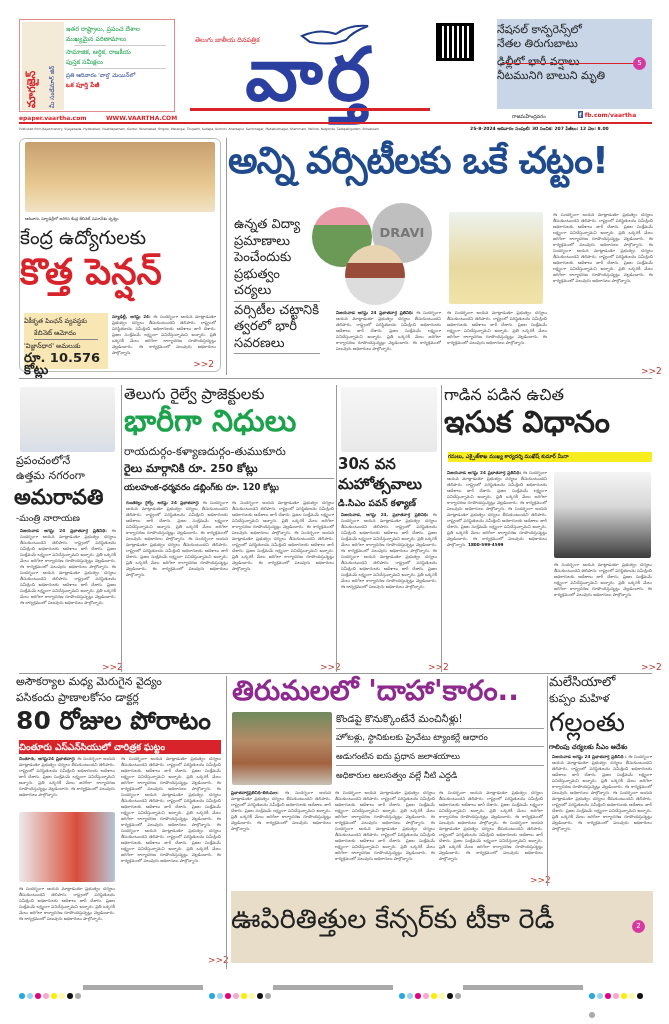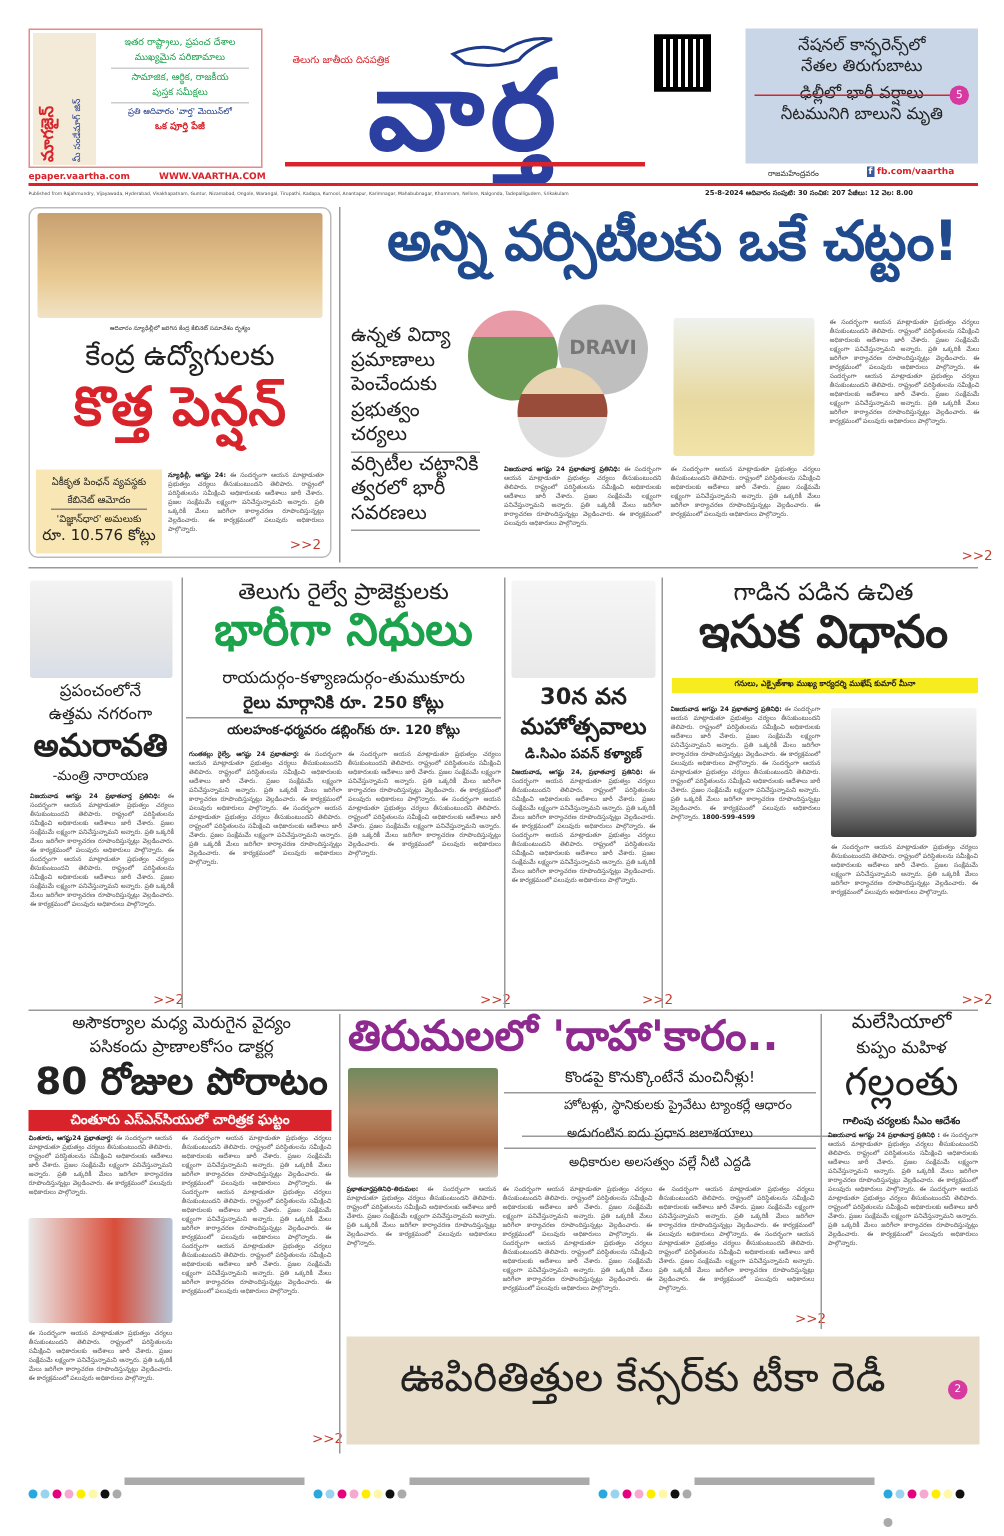--- a/index.html
+++ b/index.html
@@ -1,20 +1,20 @@
 <!DOCTYPE html>
 <html><head>
 <meta charset="utf-8">
 <style>
 *{box-sizing:border-box;margin:0;padding:0}
 body{width:669px;height:1024px;background:#fff;font-family:"DejaVu Sans",sans-serif;position:relative;overflow:hidden;color:#222}
 .abs{position:absolute}
 .box{border:1px solid #bbb;border-radius:6px}
 .red{color:#d8232a}.blue{color:#1e3a8a}.green{color:#1aa34a}.purple{color:#8b2a8f}
-.t{line-height:1.15;text-align:center}
+.t{line-height:1.15;text-align:left}
 .body-text{font-size:4.2px;line-height:6px;color:#555;text-align:justify;overflow:hidden}
 .body-text b{color:#222}
 .more{color:#c0392b;font-size:9px;float:right}
 .vline{position:absolute;width:1px;background:#999}
 .hline{position:absolute;height:1px;background:#999}
 .photo{position:absolute;background:linear-gradient(135deg,#c9b7a0,#8d7660);border-radius:2px}
 .dots span{display:inline-block;width:6px;height:6px;border-radius:50%;margin-right:2px}
 </style>
 </head>
 <body>
@@ -70,21 +70,21 @@
 
 <div class="abs box" style="left:19px;top:138px;width:202px;height:234px">
   <div class="photo" style="left:5px;top:3px;width:190px;height:70px;background:linear-gradient(180deg,#c8a070 0%,#e8c890 60%,#f1e3c5 100%)"></div>
   <div class="abs t" style="left:5px;top:78px;width:190px;font-size:4px;color:#333">ఆదివారం న్యూఢిల్లీలో జరిగిన కేంద్ర కేబినెట్ సమావేశం దృశ్యం</div>
   <div class="abs t red" style="left:0;top:112px;width:200px;font-size:36px;font-weight:bold">కొత్త పెన్షన్</div>
   <div class="abs t" style="left:0;top:88px;width:200px;font-size:19px">కేంద్ర ఉద్యోగులకు</div>
   <div class="abs t" style="left:4px;top:174px;width:84px;height:56px;background:#f8e7b5;font-size:6.5px;line-height:12px;padding-top:2px">
     <div>ఏకీకృత పింఛన్ వ్యవస్థకు</div>
     <div style="border-bottom:1px solid #888;margin:0 10px">కేబినెట్ ఆమోదం</div>
     <div>'విజ్ఞాన్‌ధార' అమలుకు</div>
-    <div style="font-weight:normal;font-size:10px">రూ. 10.576 కోట్లు</div>
+    <div style="font-weight:bold;font-size:13px">రూ. 10.576 కోట్లు</div>
   </div>
   <div class="abs body-text" style="left:92px;top:175px;width:104px;height:55px"><b>న్యూఢిల్లీ, ఆగష్టు 24:</b> <span>ఈ సందర్భంగా ఆయన మాట్లాడుతూ ప్రభుత్వం చర్యలు తీసుకుంటుందని తెలిపారు. రాష్ట్రంలో పరిస్థితులను సమీక్షించి అధికారులకు ఆదేశాలు జారీ చేశారు. ప్రజల సంక్షేమమే లక్ష్యంగా పనిచేస్తున్నామని అన్నారు. ప్రతి ఒక్కరికీ మేలు జరిగేలా కార్యాచరణ రూపొందిస్తున్నట్లు వెల్లడించారు. ఈ కార్యక్రమంలో పలువురు అధికారులు పాల్గొన్నారు.</span></div>
   <div class="abs more" style="right:6px;top:220px">&gt;&gt;2</div>
 </div>
 
 <div class="vline" style="left:226px;top:138px;height:237px"></div>
 <div class="abs blue t" style="left:228px;top:140px;width:440px;font-size:37px;font-weight:bold;color:#1f4b8e;white-space:nowrap;letter-spacing:-1px">అన్ని వర్సిటీలకు ఒకే చట్టం!</div>
 <div class="abs" style="left:234px;top:216px;width:86px;font-size:13px;line-height:16.5px">
   <div style="border-bottom:1px solid #999;padding-bottom:2px">ఉన్నత విద్యా ప్రమాణాలు పెంచేందుకు ప్రభుత్వం చర్యలు</div>
   <div style="border-bottom:1px solid #999;padding-bottom:2px">వర్సిటీల చట్టానికి త్వరలో భారీ సవరణలు</div>
@@ -144,21 +144,21 @@
 <div class="abs body-text" style="left:19px;top:756px;width:96px;height:52px"><b>చింతూరు, ఆగష్టు24 ప్రభాతవార్త:</b> <span>ఈ సందర్భంగా ఆయన మాట్లాడుతూ ప్రభుత్వం చర్యలు తీసుకుంటుందని తెలిపారు. రాష్ట్రంలో పరిస్థితులను సమీక్షించి అధికారులకు ఆదేశాలు జారీ చేశారు. ప్రజల సంక్షేమమే లక్ష్యంగా పనిచేస్తున్నామని అన్నారు. ప్రతి ఒక్కరికీ మేలు జరిగేలా కార్యాచరణ రూపొందిస్తున్నట్లు వెల్లడించారు. ఈ కార్యక్రమంలో పలువురు అధికారులు పాల్గొన్నారు.</span></div>
 <div class="photo" style="left:19px;top:812px;width:96px;height:70px;background:linear-gradient(90deg,#eaeaea 0%,#d94e3a 60%,#b5c4d6 100%)"></div>
 <div class="abs body-text" style="left:19px;top:886px;width:96px;height:80px"><span>ఈ సందర్భంగా ఆయన మాట్లాడుతూ ప్రభుత్వం చర్యలు తీసుకుంటుందని తెలిపారు. రాష్ట్రంలో పరిస్థితులను సమీక్షించి అధికారులకు ఆదేశాలు జారీ చేశారు. ప్రజల సంక్షేమమే లక్ష్యంగా పనిచేస్తున్నామని అన్నారు. ప్రతి ఒక్కరికీ మేలు జరిగేలా కార్యాచరణ రూపొందిస్తున్నట్లు వెల్లడించారు. ఈ కార్యక్రమంలో పలువురు అధికారులు పాల్గొన్నారు.</span></div>
 <div class="abs body-text" style="left:121px;top:756px;width:100px;height:210px"><span>ఈ సందర్భంగా ఆయన మాట్లాడుతూ ప్రభుత్వం చర్యలు తీసుకుంటుందని తెలిపారు. రాష్ట్రంలో పరిస్థితులను సమీక్షించి అధికారులకు ఆదేశాలు జారీ చేశారు. ప్రజల సంక్షేమమే లక్ష్యంగా పనిచేస్తున్నామని అన్నారు. ప్రతి ఒక్కరికీ మేలు జరిగేలా కార్యాచరణ రూపొందిస్తున్నట్లు వెల్లడించారు. ఈ కార్యక్రమంలో పలువురు అధికారులు పాల్గొన్నారు.</span> <span>ఈ సందర్భంగా ఆయన మాట్లాడుతూ ప్రభుత్వం చర్యలు తీసుకుంటుందని తెలిపారు. రాష్ట్రంలో పరిస్థితులను సమీక్షించి అధికారులకు ఆదేశాలు జారీ చేశారు. ప్రజల సంక్షేమమే లక్ష్యంగా పనిచేస్తున్నామని అన్నారు. ప్రతి ఒక్కరికీ మేలు జరిగేలా కార్యాచరణ రూపొందిస్తున్నట్లు వెల్లడించారు. ఈ కార్యక్రమంలో పలువురు అధికారులు పాల్గొన్నారు.</span> <span>ఈ సందర్భంగా ఆయన మాట్లాడుతూ ప్రభుత్వం చర్యలు తీసుకుంటుందని తెలిపారు. రాష్ట్రంలో పరిస్థితులను సమీక్షించి అధికారులకు ఆదేశాలు జారీ చేశారు. ప్రజల సంక్షేమమే లక్ష్యంగా పనిచేస్తున్నామని అన్నారు. ప్రతి ఒక్కరికీ మేలు జరిగేలా కార్యాచరణ రూపొందిస్తున్నట్లు వెల్లడించారు. ఈ కార్యక్రమంలో పలువురు అధికారులు పాల్గొన్నారు.</span></div>
 <div class="abs more" style="left:208px;top:955px">&gt;&gt;2</div>
 
 <div class="vline" style="left:226px;top:676px;height:293px"></div>
 <div class="abs purple" style="left:232px;top:674px;width:312px;font-size:28px;font-weight:bold;white-space:nowrap;color:#8e2a8f">తిరుమలలో 'దాహా'కారం..</div>
 <div class="photo" style="left:232px;top:712px;width:100px;height:73px;background:linear-gradient(180deg,#6f8a5e 0%,#b58a66 40%,#a2623f 70%,#c9c2b6 100%)"></div>
 <div class="abs t" style="left:336px;top:713px;width:208px;font-size:10px;border-bottom:1px solid #999;padding-bottom:3px">కొండపై కొనుక్కొంటేనే మంచినీళ్లు!</div>
-<div class="abs t" style="left:348px;top:733px;width:208px;font-size:8.5px;border-bottom:1px solid #999;padding-bottom:14px">హోటళ్లు, స్థానికులకు ప్రైవేటు ట్యాంకర్లే ఆధారం</div>
+<div class="abs t" style="left:336px;top:733px;width:208px;font-size:8.5px;border-bottom:1px solid #999;padding-bottom:3px">హోటళ్లు, స్థానికులకు ప్రైవేటు ట్యాంకర్లే ఆధారం</div>
 <div class="abs t" style="left:336px;top:752px;width:208px;font-size:8.5px;border-bottom:1px solid #999;padding-bottom:3px">అడుగంటిన ఐదు ప్రధాన జలాశయాలు</div>
 <div class="abs t" style="left:336px;top:771px;width:208px;font-size:8.5px">అధికారుల అలసత్వం వల్లే నీటి ఎద్దడి</div>
 <div class="abs body-text" style="left:231px;top:790px;width:100px;height:95px"><b>ప్రభాతవార్తప్రతినిధి-తిరుమల:</b> <span>ఈ సందర్భంగా ఆయన మాట్లాడుతూ ప్రభుత్వం చర్యలు తీసుకుంటుందని తెలిపారు. రాష్ట్రంలో పరిస్థితులను సమీక్షించి అధికారులకు ఆదేశాలు జారీ చేశారు. ప్రజల సంక్షేమమే లక్ష్యంగా పనిచేస్తున్నామని అన్నారు. ప్రతి ఒక్కరికీ మేలు జరిగేలా కార్యాచరణ రూపొందిస్తున్నట్లు వెల్లడించారు. ఈ కార్యక్రమంలో పలువురు అధికారులు పాల్గొన్నారు.</span></div>
 <div class="abs body-text" style="left:335px;top:790px;width:100px;height:95px"><span>ఈ సందర్భంగా ఆయన మాట్లాడుతూ ప్రభుత్వం చర్యలు తీసుకుంటుందని తెలిపారు. రాష్ట్రంలో పరిస్థితులను సమీక్షించి అధికారులకు ఆదేశాలు జారీ చేశారు. ప్రజల సంక్షేమమే లక్ష్యంగా పనిచేస్తున్నామని అన్నారు. ప్రతి ఒక్కరికీ మేలు జరిగేలా కార్యాచరణ రూపొందిస్తున్నట్లు వెల్లడించారు. ఈ కార్యక్రమంలో పలువురు అధికారులు పాల్గొన్నారు.</span> <span>ఈ సందర్భంగా ఆయన మాట్లాడుతూ ప్రభుత్వం చర్యలు తీసుకుంటుందని తెలిపారు. రాష్ట్రంలో పరిస్థితులను సమీక్షించి అధికారులకు ఆదేశాలు జారీ చేశారు. ప్రజల సంక్షేమమే లక్ష్యంగా పనిచేస్తున్నామని అన్నారు. ప్రతి ఒక్కరికీ మేలు జరిగేలా కార్యాచరణ రూపొందిస్తున్నట్లు వెల్లడించారు. ఈ కార్యక్రమంలో పలువురు అధికారులు పాల్గొన్నారు.</span></div>
 <div class="abs body-text" style="left:439px;top:790px;width:104px;height:95px"><span>ఈ సందర్భంగా ఆయన మాట్లాడుతూ ప్రభుత్వం చర్యలు తీసుకుంటుందని తెలిపారు. రాష్ట్రంలో పరిస్థితులను సమీక్షించి అధికారులకు ఆదేశాలు జారీ చేశారు. ప్రజల సంక్షేమమే లక్ష్యంగా పనిచేస్తున్నామని అన్నారు. ప్రతి ఒక్కరికీ మేలు జరిగేలా కార్యాచరణ రూపొందిస్తున్నట్లు వెల్లడించారు. ఈ కార్యక్రమంలో పలువురు అధికారులు పాల్గొన్నారు.</span> <span>ఈ సందర్భంగా ఆయన మాట్లాడుతూ ప్రభుత్వం చర్యలు తీసుకుంటుందని తెలిపారు. రాష్ట్రంలో పరిస్థితులను సమీక్షించి అధికారులకు ఆదేశాలు జారీ చేశారు. ప్రజల సంక్షేమమే లక్ష్యంగా పనిచేస్తున్నామని అన్నారు. ప్రతి ఒక్కరికీ మేలు జరిగేలా కార్యాచరణ రూపొందిస్తున్నట్లు వెల్లడించారు. ఈ కార్యక్రమంలో పలువురు అధికారులు పాల్గొన్నారు.</span></div>
 <div class="abs more" style="left:530px;top:875px">&gt;&gt;2</div>
 
 <div class="vline" style="left:547px;top:676px;height:210px"></div>
 <div class="abs t" style="left:549px;top:675px;width:104px;font-size:13px">మలేసియాలో</div>
 <div class="abs t" style="left:549px;top:693px;width:104px;font-size:11px">కుప్పం మహిళ</div>

